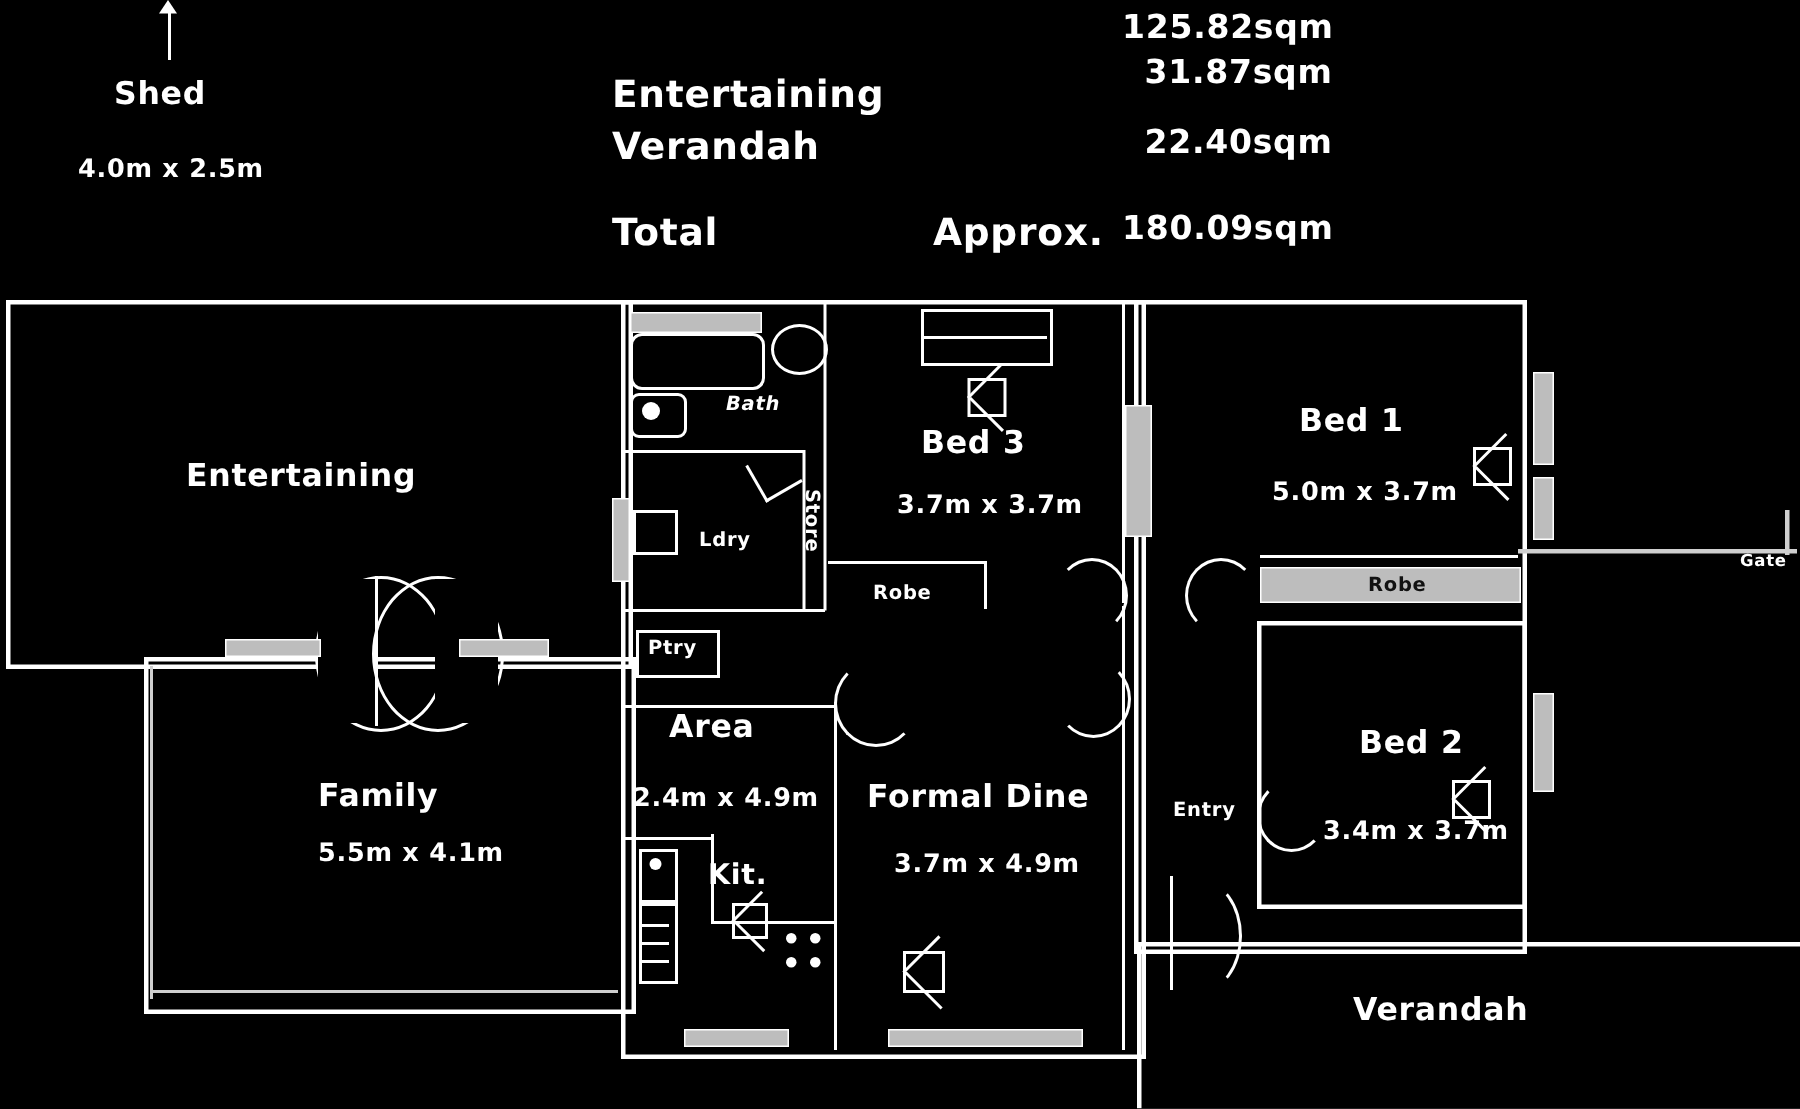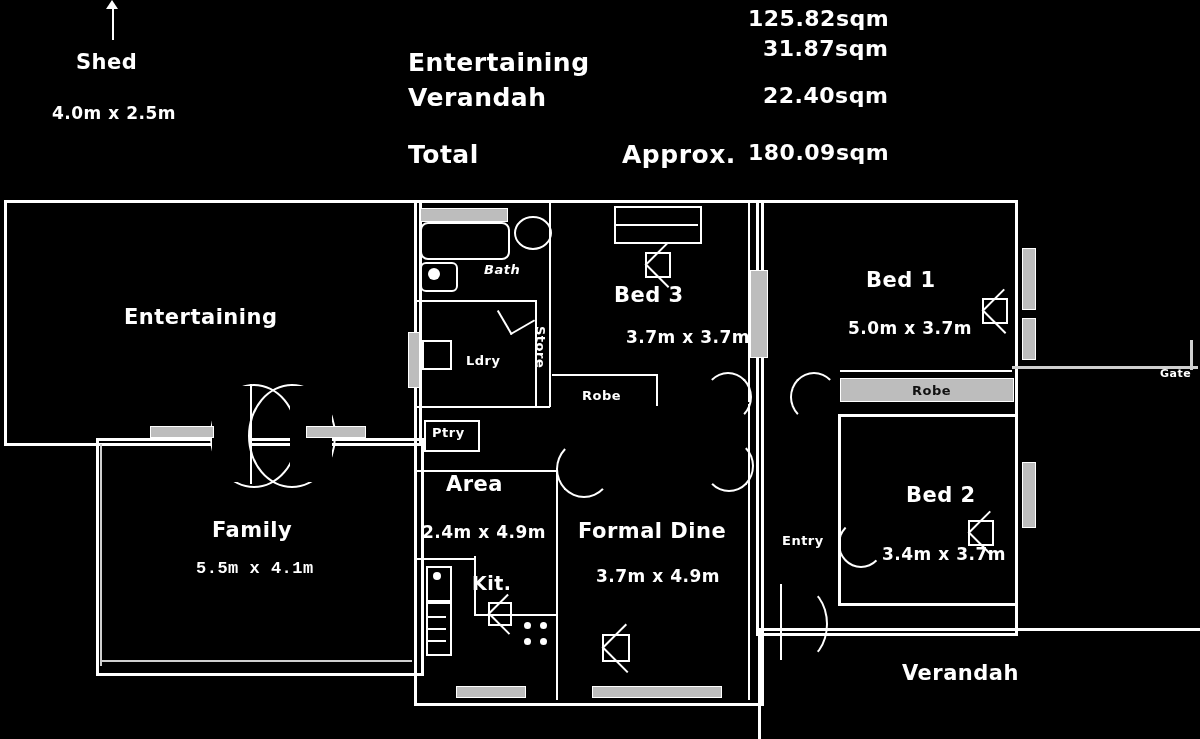--- a/index.html
+++ b/index.html
@@ -69,21 +69,21 @@
   <div class="arc" style="left:210px;top:384px;width:84px;height:100px;border-color:#fff;border-radius:50%;"></div>
   <div class="blk" style="left:212px;top:386px;width:40px;height:96px;"></div>
   <div class="arc" style="left:248px;top:384px;width:84px;height:100px;"></div>
   <div class="blk" style="left:290px;top:386px;width:42px;height:96px;"></div>
   <div class="vline" style="left:250px;top:384px;height:100px;"></div>
 
   <div class="win" style="left:150px;top:426px;width:62px;height:10px;"></div>
   <div class="win" style="left:306px;top:426px;width:58px;height:10px;"></div>
 
   <div class="lbl room-name" style="left:212px;top:518px;">Family</div>
-  <div class="lbl room-dim" style="left:196px;top:559px;font-family:Liberation Mono, monospace;">5.5m x 4.1m</div>
+  <div class="lbl room-dim" style="left:212px;top:559px;">5.5m x 4.1m</div>
 
   <div class="vline" style="left:549px;top:202px;height:205px;"></div>
   <div class="vline" style="left:535px;top:300px;height:108px;"></div>
   <div class="hline" style="left:416px;top:300px;width:120px;"></div>
   <div class="hline" style="left:416px;top:406px;width:134px;"></div>
   <div class="hline" style="left:416px;top:470px;width:142px;"></div>
   <div class="vline" style="left:556px;top:468px;height:232px;"></div>
   <div class="hline" style="left:414px;top:558px;width:62px;"></div>
   <div class="vline" style="left:474px;top:556px;height:60px;"></div>
   <div class="hline" style="left:474px;top:614px;width:82px;"></div>
@@ -123,21 +123,21 @@
   <div class="dot" style="left:524px;top:638px;width:7px;height:7px;"></div>
   <div class="dot" style="left:540px;top:638px;width:7px;height:7px;"></div>
 
   <div class="lbl room-name" style="left:578px;top:519px;">Formal Dine</div>
   <div class="lbl room-dim" style="left:596px;top:566px;">3.7m x 4.9m</div>
   <div class="sq" style="left:602px;top:634px;width:24px;height:24px;"></div>
   <div class="win" style="left:592px;top:686px;width:128px;height:10px;"></div>
   <div class="win" style="left:456px;top:686px;width:68px;height:10px;"></div>
 
   <div class="lbl room-name" style="left:614px;top:283px;">Bed 3</div>
-  <div class="lbl room-dim" style="left:626px;top:327px;">3.7m x 3.7m</div>
+  <div class="lbl room-dim" style="left:598px;top:327px;">3.7m x 3.7m</div>
   <div class="sq" style="left:645px;top:252px;width:22px;height:22px;"></div>
   <div class="out2" style="left:614px;top:206px;width:84px;height:34px;"></div>
   <div class="blk" style="left:618px;top:210px;width:76px;height:28px;"></div>
   <div class="hline" style="left:614px;top:224px;width:84px;"></div>
 
   <div class="hline" style="left:552px;top:374px;width:106px;"></div>
   <div class="vline" style="left:656px;top:374px;height:32px;"></div>
   <div class="lbl small" style="left:582px;top:388px;">Robe</div>
 
   <div class="arc" style="left:704px;top:372px;width:44px;height:46px;border-bottom-color:transparent;border-left-color:transparent;"></div>

